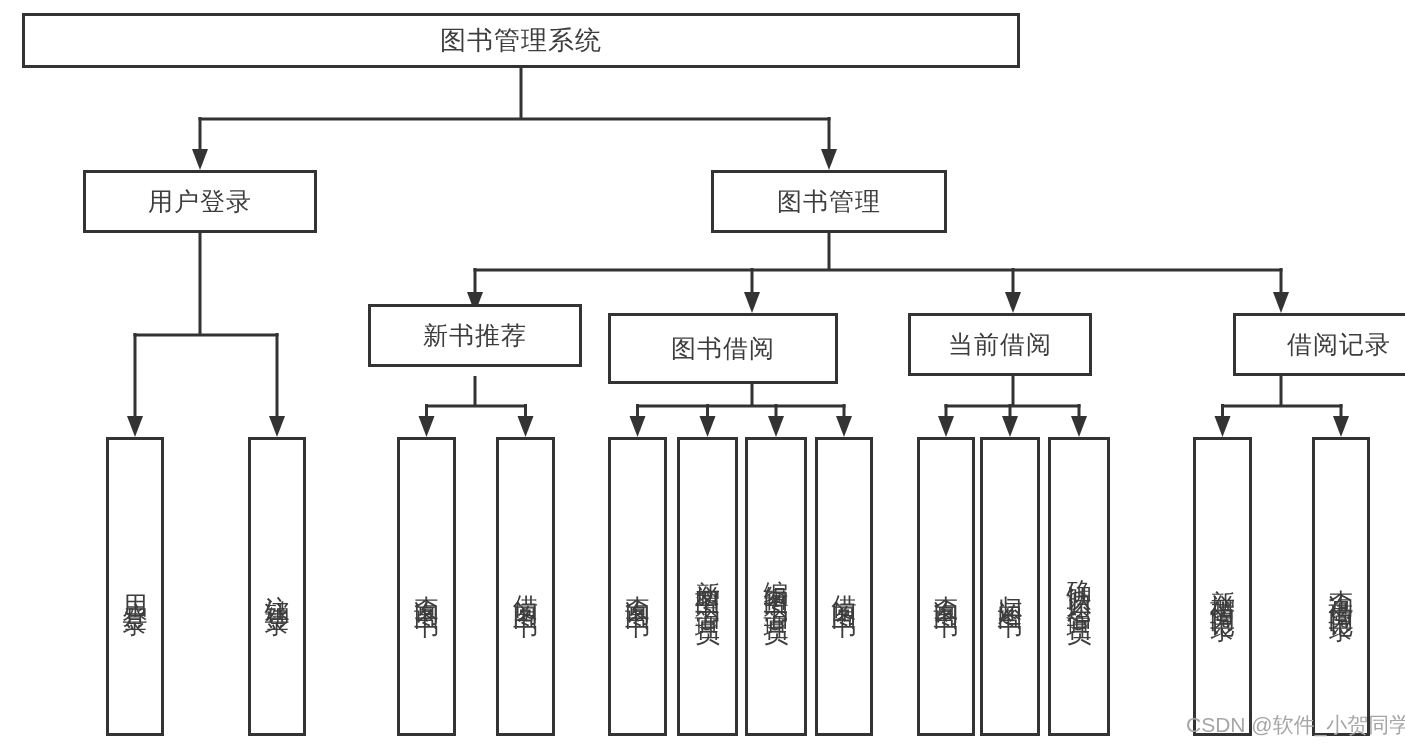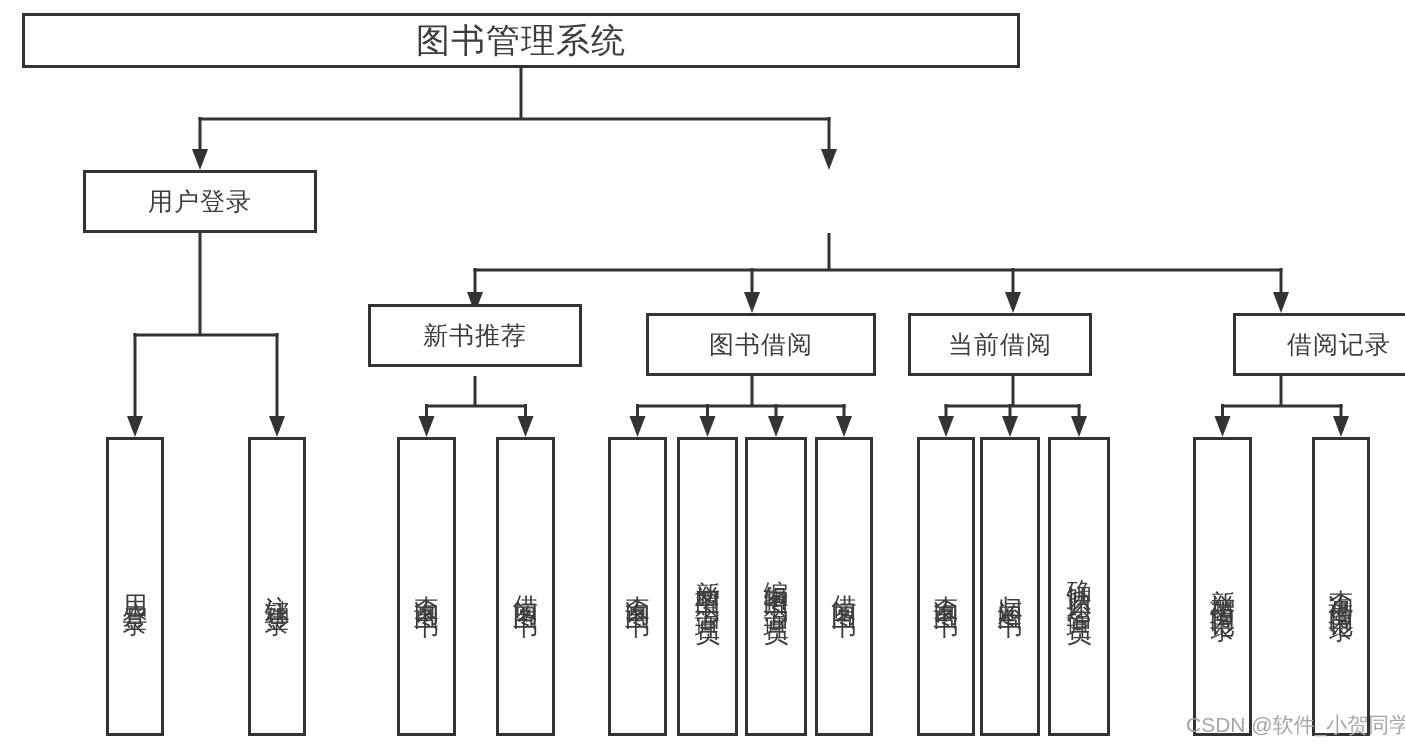--- a/index.html
+++ b/index.html
@@ -22,21 +22,21 @@
   .node{
     position:absolute;
     box-sizing:border-box;
     border:3px solid var(--line);
     background:var(--bg);
     display:flex;align-items:center;justify-content:center;
     color:var(--text);
     z-index:2;
   }
   .node.h{font-size:25px;letter-spacing:1px;}
-  .node.root{font-size:34px;}
+  .node.root{font-size:26px;}
   .node.v{
     writing-mode:vertical-rl;
     font-size:25px;
     letter-spacing:6px;
     line-height:1;
   }
   .watermark{
     position:absolute;
     z-index:5;
     left:1186px;top:711px;
@@ -126,25 +126,28 @@
     </g>
   </svg>
 
   <div class="node h root" style="left:22px;top:13px;width:998px;height:55px">
     <span>图书管理系统</span>
   </div>
 
   <div class="node h" style="left:83px;top:170px;width:234px;height:63px">
     <span>用户登录</span>
   </div>
+  <div class="node h" style="left:711px;top:170px;width:236px;height:63px">
+    <span>图书管理</span>
+  </div>
 
   <div class="node h" style="left:368px;top:304px;width:214px;height:63px">
     <span>新书推荐</span>
   </div>
-  <div class="node h" style="left:646px;top:313px;width:230px;height:63px">
+  <div class="node h" style="left:608px;top:313px;width:230px;height:71px">
     <span>图书借阅</span>
   </div>
   <div class="node h" style="left:908px;top:313px;width:184px;height:63px">
     <span>当前借阅</span>
   </div>
   <div class="node h" style="left:1233px;top:313px;width:212px;height:63px">
     <span>借阅记录</span>
   </div>
 
   <div class="node v" style="left:106px;top:437px;width:58px;height:299px">

